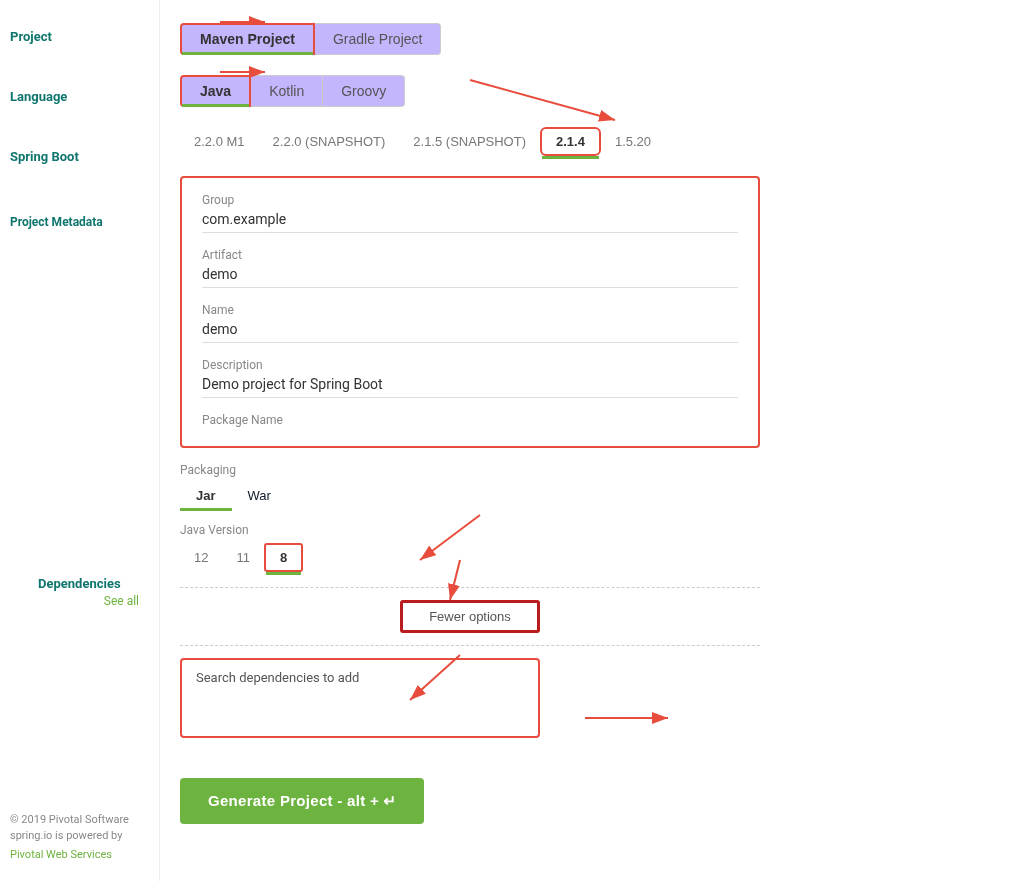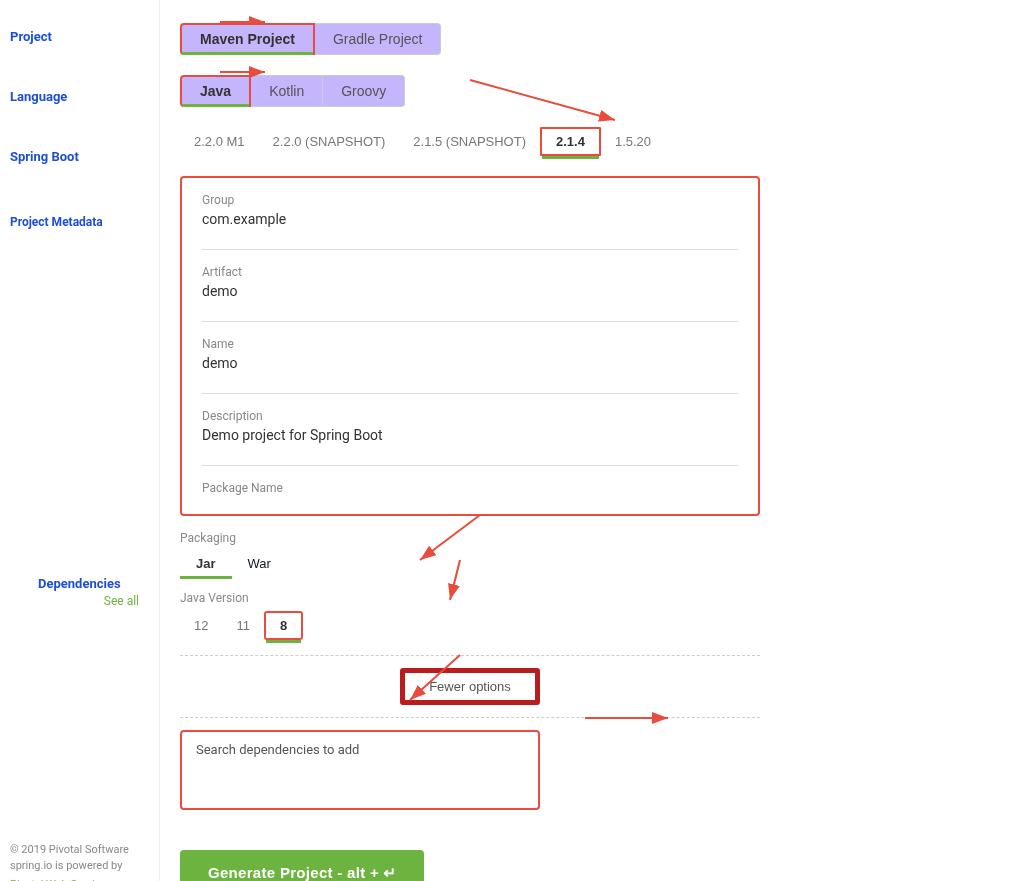--- a/index.html
+++ b/index.html
@@ -25,21 +25,21 @@
       background: #fff;
       border-right: 1px solid #eee;
       display: flex;
       flex-direction: column;
       gap: 0;
     }
 
     .sidebar-label {
       font-weight: 700;
       font-size: 13px;
-      color: #1d4ed8;
+      color: #0f766e;
       text-align: right;
       padding-right: 10px;
       line-height: 1.4;
     }
 
     .sidebar-label.project { margin-top: 10px; }
     .sidebar-label.language { margin-top: 55px; }
     .sidebar-label.springboot { margin-top: 55px; }
     .sidebar-label.metadata { margin-top: 60px; }
     .sidebar-label.dependencies { margin-top: 380px; }
@@ -123,21 +123,21 @@
       border: none;
       background: transparent;
       cursor: pointer;
       font-size: 13px;
       color: #777;
       position: relative;
     }
 
     .version-btn.selected {
       border: 2px solid #e74c3c;
-      border-radius: 1px;
+      border-radius: 6px;
       color: #333;
       font-weight: 700;
       background: #fff;
     }
 
     .version-btn.selected::after {
       content: '';
       display: block;
       height: 3px;
       background: #6db33f;
@@ -163,21 +163,21 @@
     .field-label {
       font-size: 12px;
       color: #888;
       margin-bottom: 4px;
       display: block;
     }
 
     .field-value {
       font-size: 14px;
       color: #333;
-      padding-bottom: 22px;
+      padding-bottom: 5px;
       border-bottom: 1px solid #ddd;
       width: 100%;
       display: block;
     }
 
     
     .packaging-row, .java-version-row {
       margin-bottom: 15px;
     }
 
@@ -259,21 +259,21 @@
       border-top: 1px dashed #ccc;
       margin: 12px 0;
       width: 580px;
     }
 
     
     .fewer-options-btn {
       display: block;
       margin: 8px auto;
       padding: 6px 18px;
-      border: 5px solid #b91c1c;
+      border: 3px solid #b91c1c;
       background: #fff;
       cursor: pointer;
       font-size: 13px;
       color: #555;
       border-radius: 3px;
       width: 140px;
       text-align: center;
     }
 
     

